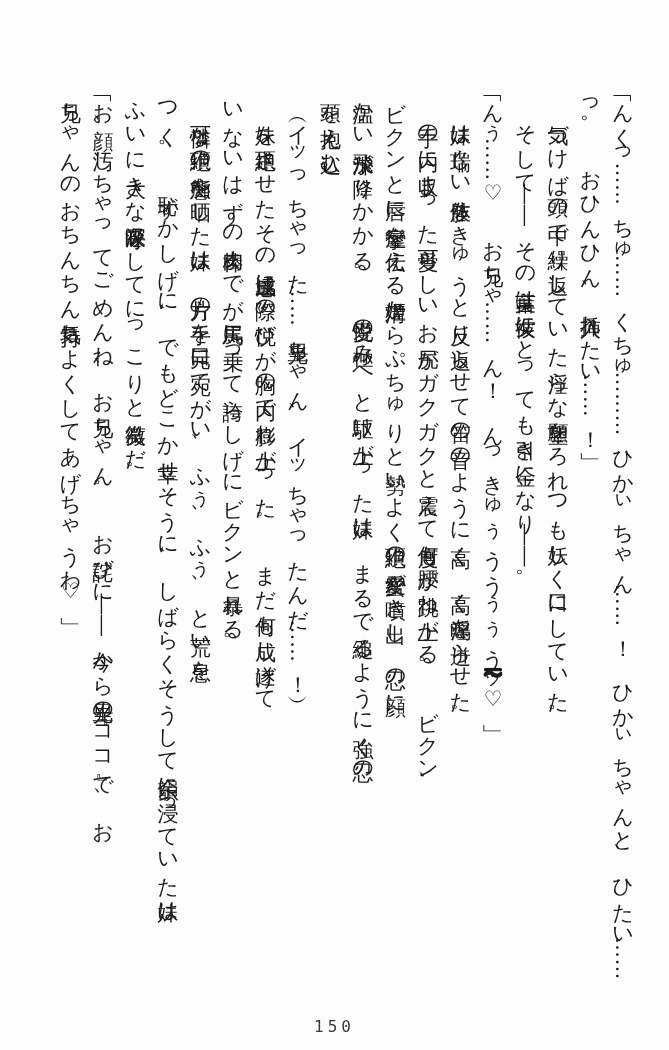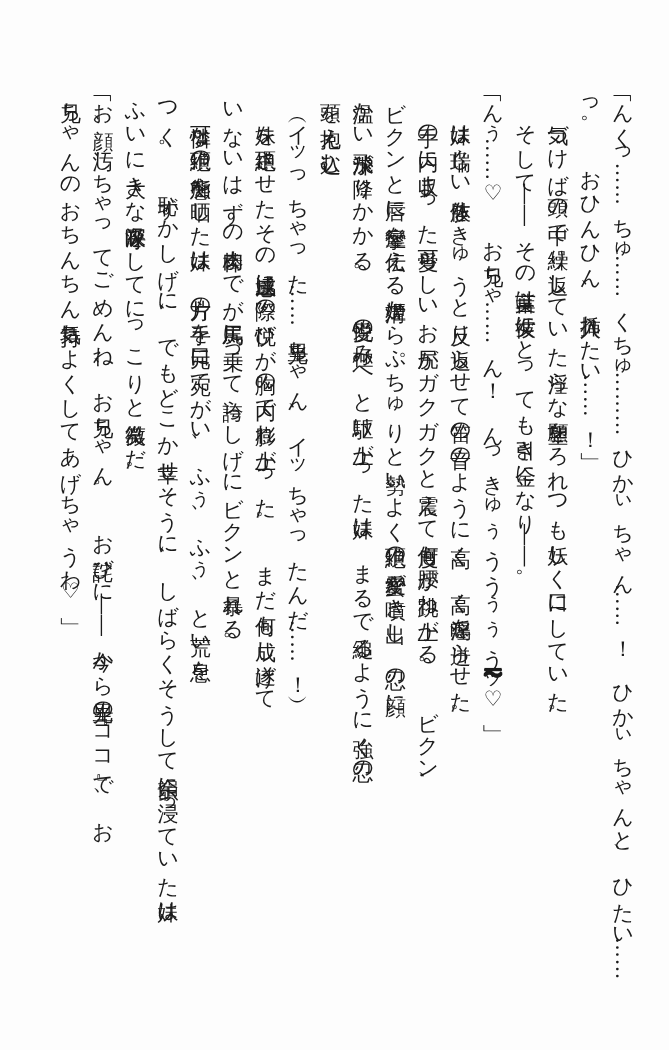--- a/index.html
+++ b/index.html
@@ -70,14 +70,15 @@
     <p class="col indent">（イッっちゃった……光里ちゃん、イッちゃったんだ……！）</p>
     <p class="col indent">妹を絶頂させたその達成感に一際の悦びが胸の内で膨れ上がった。　まだ何も成し遂げて</p>
     <p class="col">いないはずの肉棒までが尻馬に乗って誇らしげにビクンと暴れる。</p>
     <p class="col indent">可憐な絶頂の痴態を晒した妹は、片方の手を口元に宛てがい、ふぅ、ふぅ、と荒い息を</p>
     <p class="col">つく。　恥ずかしげに、でもどこか幸せそうに、しばらくそうして余韻に浸っていた妹は、</p>
     <p class="col">ふいに大きな深呼吸をしてにっこりと微笑んだ。</p>
     <p class="col">「お顔、汚しちゃってごめんね、お兄ちゃん。　お詫びに――今から光里の『ココ』で、お</p>
     <p class="col">兄ちゃんのおちんちん気持ちよくしてあげちゃうわ♡」</p>
   </div>
 
+  <div class="page-number">150</div>
 
 </div>
 
 </body></html>

